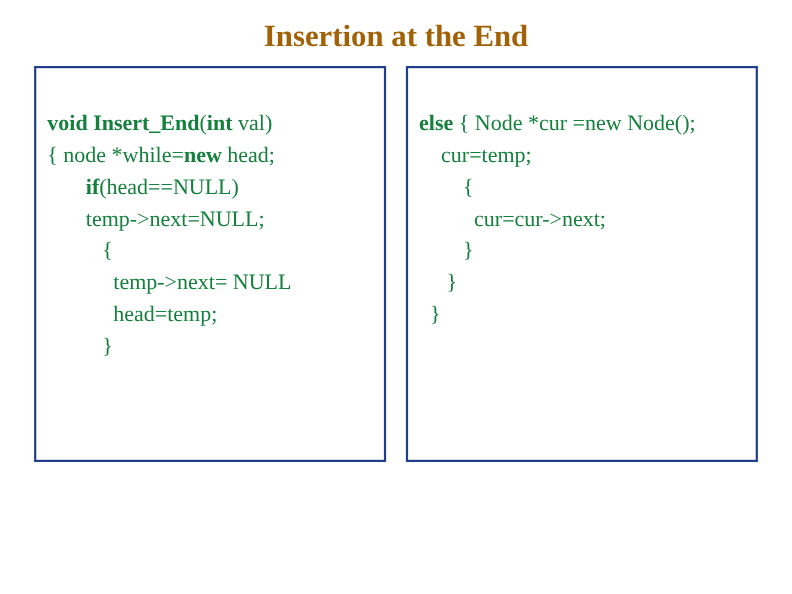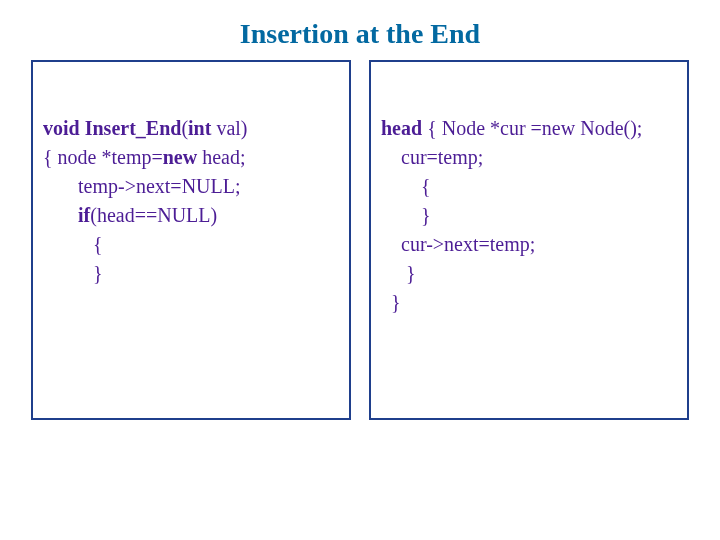--- a/index.html
+++ b/index.html
@@ -14,65 +14,67 @@
   .slide {
     width: 720px;
     height: 540px;
     position: relative;
     box-sizing: border-box;
   }
   .title {
     text-align: center;
     font-size: 28px;
     font-weight: bold;
-    color: #0369a1;
+    color: #a16207;
     padding-top: 18px;
     padding-bottom: 10px;
   }
   .cols {
     display: flex;
     justify-content: center;
     gap: 18px;
     padding: 0 28px;
   }
   .codebox {
     border: 2px solid #1f3f8c;
     width: 320px;
     height: 360px;
     box-sizing: border-box;
-    padding: 52px 10px 10px 10px;
+    padding: 36px 10px 10px 10px;
     font-size: 20px;
     line-height: 1.45;
-    color: #4c1d95;
+    color: #15803d;
   }
   .codebox .line { white-space: pre; }
   .b { font-weight: bold; }
 </style>
 </head>
 <body>
 <div class="slide">
 
 <div class="title">Insertion at the End</div>
 
 <div class="cols">
 
   <div class="codebox">
     <div class="line"><span class="b">void</span><span class="b"> Insert_End</span><span>(</span><span class="b">int</span><span> val)</span></div>
-    <div class="line"><span>{ node *temp=</span><span class="b">new</span><span> head;</span></div>
+    <div class="line"><span>{ node *while=</span><span class="b">new</span><span> head;</span></div>
+    <div class="line"><span>       </span><span class="b">if</span><span>(head==NULL)</span></div>
     <div class="line">       temp-&gt;next=NULL;</div>
-    <div class="line"><span>       </span><span class="b">if</span><span>(head==NULL)</span></div>
     <div class="line">          {</div>
+    <div class="line">            temp-&gt;next= NULL</div>
+    <div class="line">            head=temp;</div>
     <div class="line">          }</div>
   </div>
 
   <div class="codebox">
-    <div class="line"><span class="b">head</span><span> { Node *cur =new Node();</span></div>
+    <div class="line"><span class="b">else</span><span> { Node *cur =new Node();</span></div>
     <div class="line">    cur=temp;</div>
     <div class="line">        {</div>
+    <div class="line">          cur=cur-&gt;next;</div>
     <div class="line">        }</div>
-    <div class="line">    cur-&gt;next=temp;</div>
     <div class="line">     }</div>
     <div class="line">  }</div>
   </div>
 
 </div>
 
 </div>
 
 </body></html>

